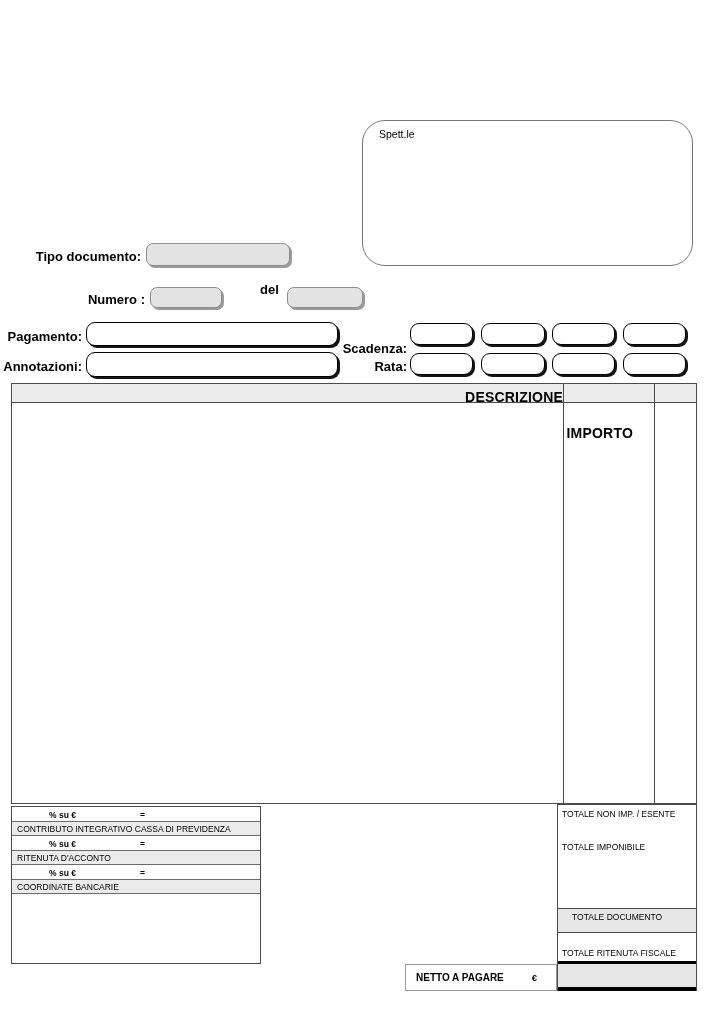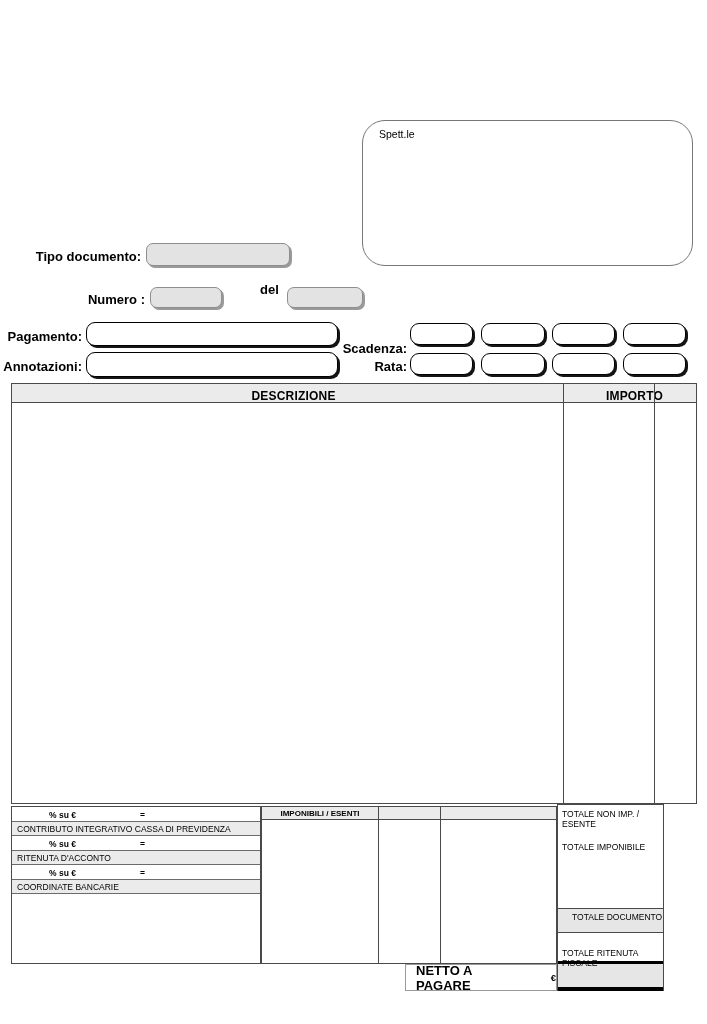--- a/index.html
+++ b/index.html
@@ -20,50 +20,50 @@
   }
   .spettle {
     position:absolute; left:362px; top:120px; width:331px; height:146px;
     border:1px solid #777; border-radius:23px; background:#fff;
   }
   .spettle span { display:block; margin:7px 0 0 16px; font-size:10.5px; }
 
   
   .main-table { position:absolute; left:11px; top:383px; width:686px; height:421px; border:1px solid #4a4a4a; }
   .mt-header { position:relative; height:19px; background:#ebebeb; border-bottom:1px solid #4a4a4a; }
-  .mt-h-text { position:absolute; top:5px; font-size:12px; font-weight:bold; text-align:center; letter-spacing:.2px;padding-left:12px; }
+  .mt-h-text { position:absolute; top:5px; font-size:14px; font-weight:bold; text-align:right; letter-spacing:.2px;padding-left:12px; }
   .vline { position:absolute; top:0; bottom:0; width:1px; background:#4a4a4a; }
 
   
   .charges { position:absolute; left:11px; top:806px; width:250px; height:158px; border:1px solid #4a4a4a; background:#fff; }
   .c-head { height:14px; background:#ebebeb; border-bottom:1px solid #6b6b6b; font-size:8.5px; padding:2px 0 0 5px; white-space:nowrap; overflow:hidden; }
   .c-val  { position:relative; height:15px; border-bottom:1px solid #6b6b6b; font-size:8.5px; font-weight:bold; padding:3px 0 0 37px; }
   .c-eq   { position:absolute; left:128px; top:3px; font-weight:bold; }
 
   
   .imps { position:absolute; left:261px; top:806px; width:296px; height:158px; border:1px solid #4a4a4a; display:flex; }
   .imp-col { height:100%; border-right:1px solid #4a4a4a; display:flex; flex-direction:column; }
   .imp-col:last-child { border-right:none; }
   .imp-head { height:13px; background:#ebebeb; border-bottom:1px solid #4a4a4a; font-size:8px; font-weight:bold; text-align:center; padding-top:2px; white-space:nowrap; }
   .imp-body { flex:1; }
 
   
-  .totals { position:absolute; left:557px; top:804px; width:107px; border:1px solid #4a4a4a; border-bottom:none; background:#fff; }
+  .totals { position:absolute; left:557px; top:804px; width:140px; border:1px solid #4a4a4a; border-bottom:none; background:#fff; }
   .t-cell { position:relative; font-size:8.5px; }
   .t-a { height:103px; }
   .t-a .l1 { position:absolute; left:4px; top:4px; }
   .t-a .l2 { position:absolute; left:4px; top:37px; }
   .t-b { height:24px; background:#e6e6e6; border-top:1px solid #4a4a4a; padding:3px 0 0 14px; }
   .t-c { height:29px; border-top:1px solid #4a4a4a; padding:15px 0 0 4px; }
   .t-bar { height:3px; background:#000; }
   .t-d { height:23px; background:#e6e6e6; }
   .t-dbl { height:1px; border-top:2px solid #000; border-bottom:2px solid #000; background:#fff; }
 
   .netto { position:absolute; left:405px; top:964px; width:152px; height:27px; border:1px solid #9a9a9a; background:#fff; display:flex; align-items:center; }
-  .netto .nl { font-size:13px; font-weight:bold; margin-left:10px; }
+  .netto .nl { font-size:10px; font-weight:bold; margin-left:10px; }
   .netto .cur { font-size:9.5px; font-weight:bold; margin-left:28px; }
 </style>
 </head>
 <body>
 
 <div class="page">
 
   <div class="spettle">
     <span>Spett.le</span>
   </div>
@@ -88,21 +88,21 @@
   <div class="white-input" style="left:86px;top:352px;width:252px;height:25px;"></div>
   <div class="flabel" style="left:330px;top:359px;width:77px;">Rata:</div>
   <div class="white-input" style="left:410px;top:353px;width:63px;height:22px;"></div>
   <div class="white-input" style="left:481px;top:353px;width:64px;height:22px;"></div>
   <div class="white-input" style="left:552px;top:353px;width:63px;height:22px;"></div>
   <div class="white-input" style="left:623px;top:353px;width:63px;height:22px;"></div>
 
   <div class="main-table">
     <div class="mt-header">
       <div class="mt-h-text" style="left:0;width:551px;">DESCRIZIONE</div>
-      <div class="mt-h-text" style="left:571px;width:91px;">IMPORTO</div>
+      <div class="mt-h-text" style="left:530px;width:91px;margin-top:36px;">IMPORTO</div>
     </div>
     <div class="vline" style="left:551px;"></div>
     <div class="vline" style="left:642px;"></div>
     <div class="abs" style="left:0;top:19px;width:551px;height:400px;"></div>
     <div class="abs" style="left:552px;top:19px;width:90px;height:400px;"></div>
     <div class="abs" style="left:643px;top:19px;width:42px;height:400px;"></div>
   </div>
 
   <div class="charges">
     <div class="c-val">
@@ -116,34 +116,20 @@
     </div>
     <div class="c-head">RITENUTA D'ACCONTO</div>
     <div class="c-val">
       <span>% su €</span>
       <span class="c-eq">=</span>
     </div>
     <div class="c-head">COORDINATE BANCARIE</div>
     <div style="height:57px;"></div>
   </div>
 
-  <div class="imps">
-    <div class="imp-col" style="width:117px;">
-      <div class="imp-head">IMPONIBILI / ESENTI</div>
-      <div class="imp-body"></div>
-    </div>
-    <div class="imp-col" style="width:62px;">
-      <div class="imp-head"></div>
-      <div class="imp-body"></div>
-    </div>
-    <div class="imp-col" style="flex:1;">
-      <div class="imp-head"></div>
-      <div class="imp-body"></div>
-    </div>
-  </div>
 
   <div class="totals">
     <div class="t-cell t-a">
       <span class="l1">TOTALE NON IMP. / ESENTE</span>
       <span class="l2">TOTALE IMPONIBILE</span>
     </div>
     <div class="t-cell t-b">TOTALE DOCUMENTO</div>
     <div class="t-cell t-c">TOTALE RITENUTA FISCALE</div>
     <div class="t-bar"></div>
     <div class="t-d"></div>

